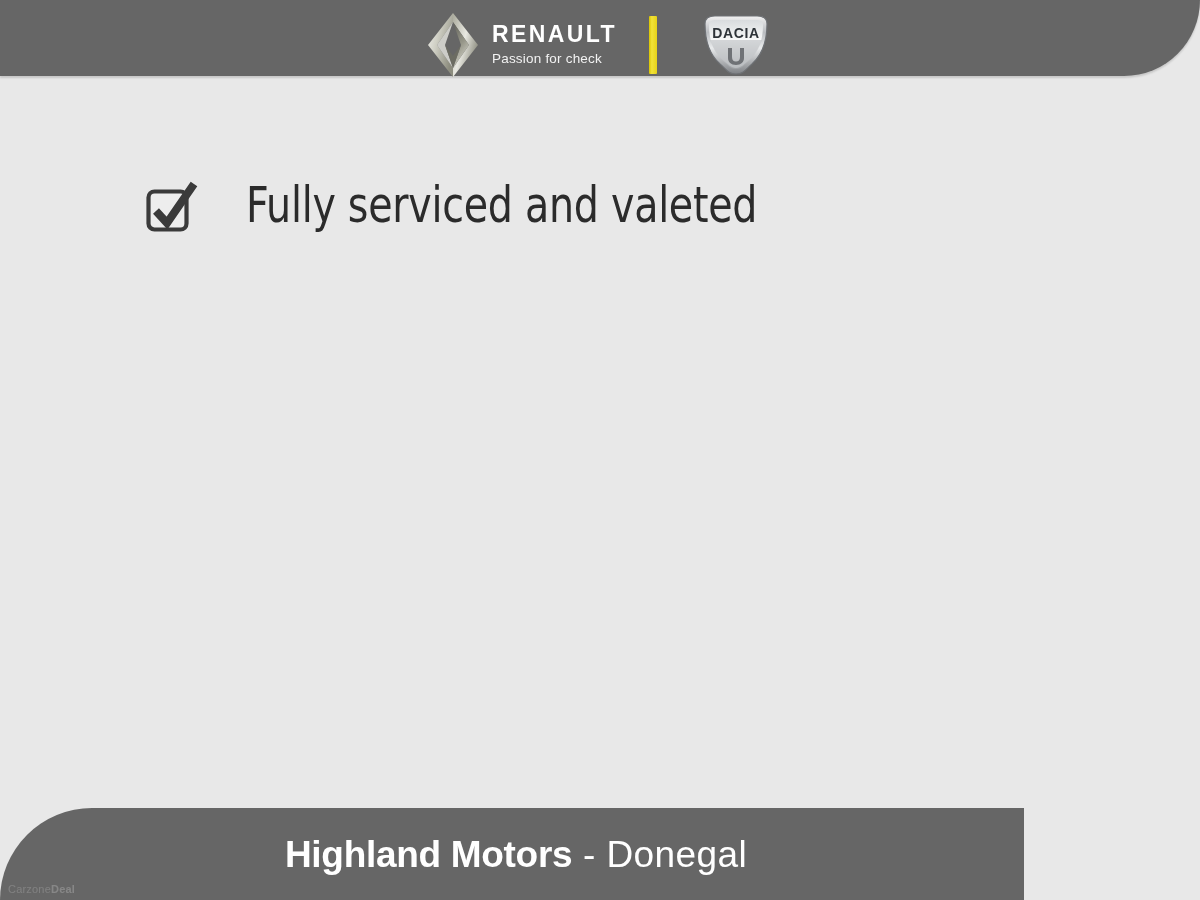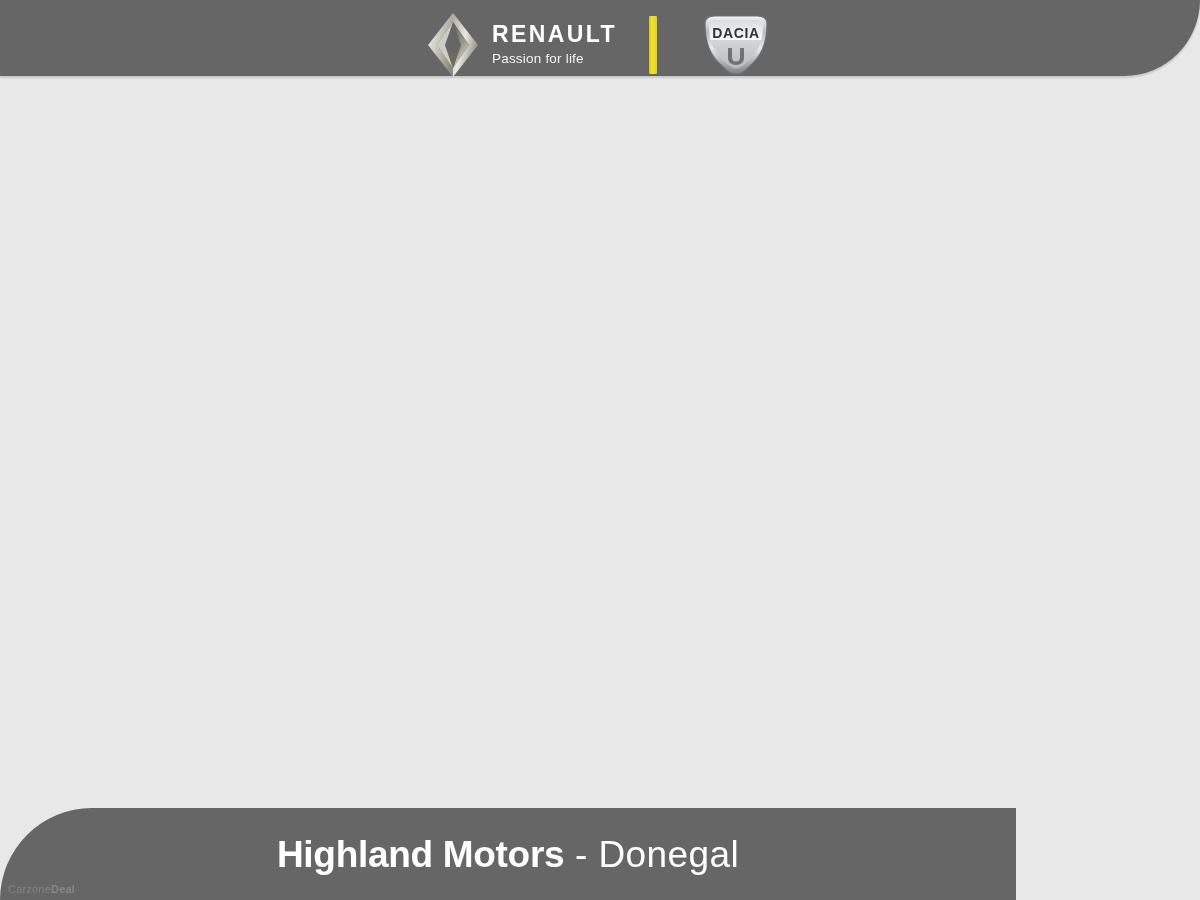--- a/index.html
+++ b/index.html
@@ -151,20 +151,21 @@
     left: 0;
     bottom: 0;
     width: 1016px;
     height: 92px;
     background: #666666;
     border-top-left-radius: 110px;
     z-index: 5;
     display: flex;
     align-items: center;
     justify-content: center;
+    padding-left: 8px;
   }
 
   .footer-text {
     color: #ffffff;
     font-size: 37px;
     line-height: 1;
     letter-spacing: 0.2px;
     white-space: nowrap;
   }
   .footer-strong {
@@ -221,21 +222,21 @@
 
           <polygon points="28,1 53,33 28,65 28,56 44,33 28,10" fill="url(#rdR)"></polygon>
 
           <polygon points="28,10 44,33 28,56 36,33" fill="url(#rdIn)" opacity="0.95"></polygon>
           <polygon points="28,10 12,33 28,56 20,33" fill="#f0f0e9" opacity="0.75"></polygon>
           <polygon points="20,33 28,56 36,33 28,44" fill="#6d6d62" opacity="0.85"></polygon>
         </svg>
 
         <div class="renault-wordmark">
           <span class="renault-name">RENAULT</span>
-          <span class="renault-tagline">Passion for life</span>
+          <span class="renault-tagline">Passion for check</span>
         </div>
       </div>
 
       <div class="brand-divider"></div>
 
       <svg class="dacia-logo" viewBox="0 0 78 66">
         <defs>
           <linearGradient id="dcOuter" x1="0" y1="0" x2="0" y2="1">
             <stop offset="0%" stop-color="#f2f2f2"></stop>
             <stop offset="28%" stop-color="#b9bcc0"></stop>
@@ -260,20 +261,27 @@
       </svg>
     </div>
   </div>
 
   <div class="content">
     <ul class="feature-list">
 
 
 
 
+      <li class="feature-item">
+        <svg class="check-icon" viewBox="0 0 56 56">
+          <rect x="4.5" y="11.5" width="38" height="38" rx="6" ry="6" fill="#ededed" stroke="#3a3a3a" stroke-width="4.2"></rect>
+          <path d="M12 31 L23 43 L50 4" fill="none" stroke="#3a3a3a" stroke-width="8" stroke-linecap="butt" stroke-linejoin="miter"></path>
+        </svg>
+        <div class="feature-text">Fully serviced and valeted</div>
+      </li>
 
     </ul>
   </div>
 
   <div class="footer-bar">
     <div class="footer-text">
       <span class="footer-strong">Highland Motors</span><span class="footer-light"> - </span><span class="footer-light">Donegal</span>
     </div>
   </div>
 

